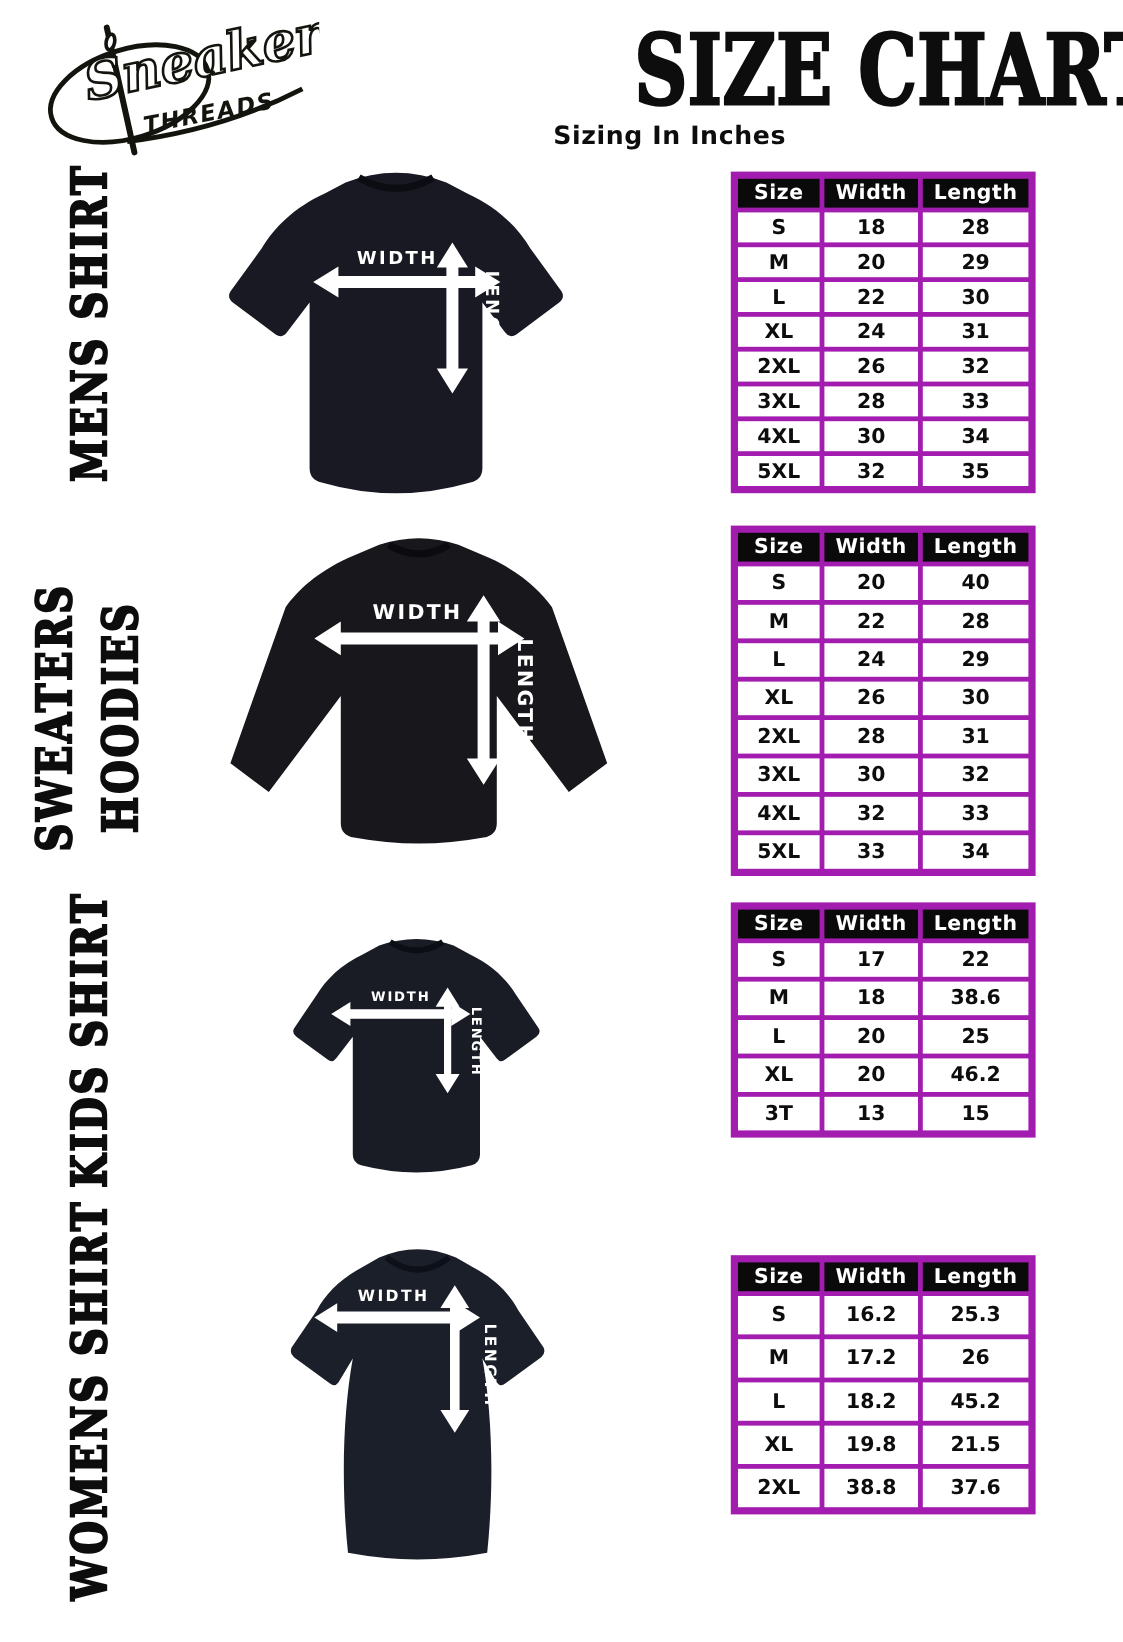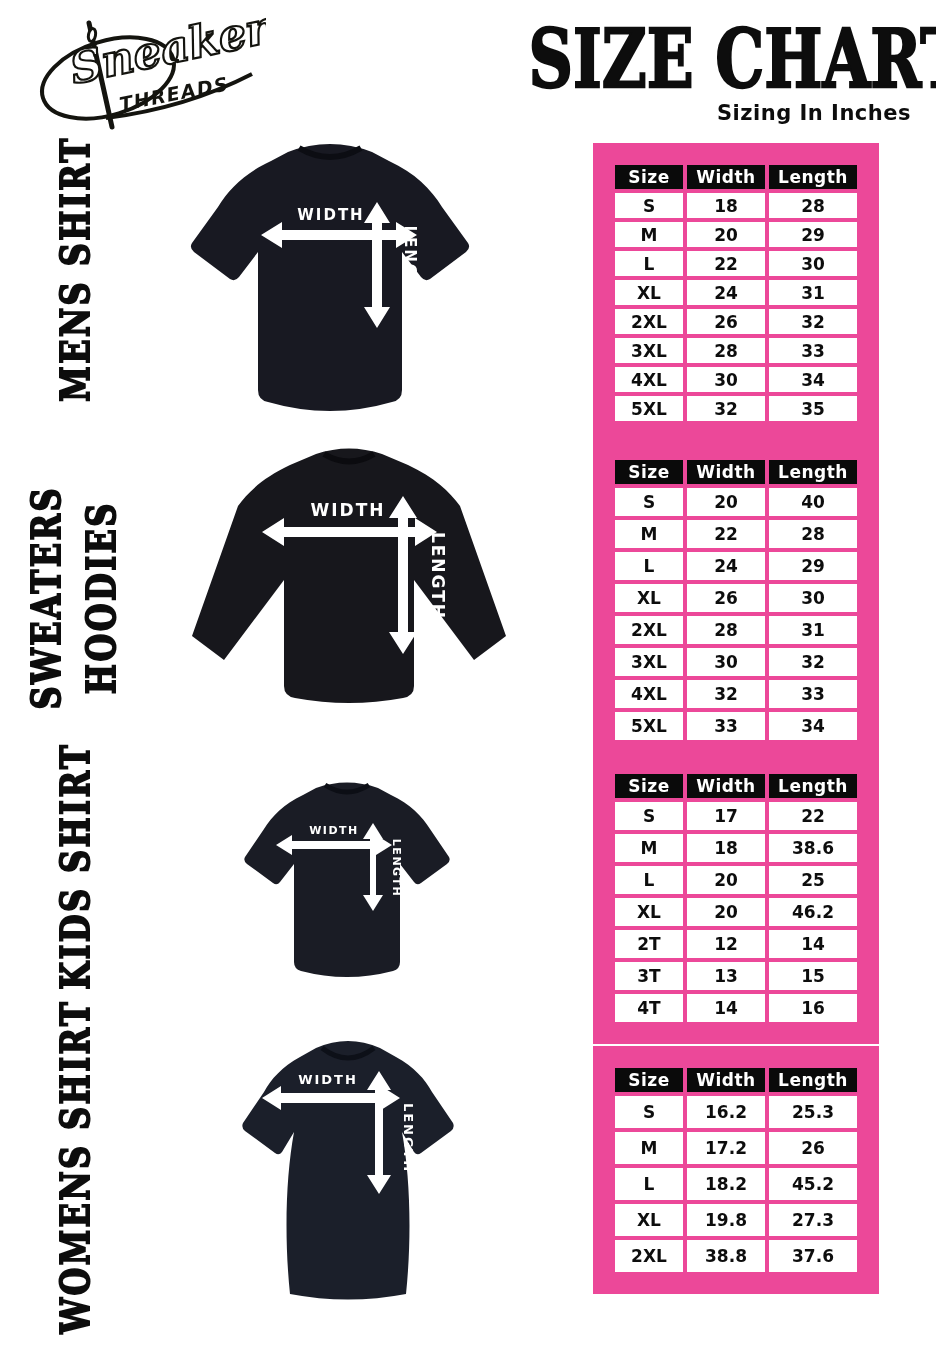--- a/index.html
+++ b/index.html
@@ -5,21 +5,21 @@
   html,body{margin:0;padding:0;background:#ffffff;}
   #canvas{position:relative;width:936px;height:1368px;background:#ffffff;overflow:hidden;
           font-family:"DejaVu Sans",sans-serif;color:#0d0d0d;}
 
   
   .logo-svg{position:absolute;left:26px;top:14px;}
   .main-title{position:absolute;left:461px;top:18px;width:450px;text-align:center;
       font-family:"DejaVu Serif",serif;font-weight:bold;font-size:88px;line-height:1;
       color:#0d0d0d;-webkit-text-stroke:2.5px #0d0d0d;
       transform:scaleX(0.70) scaleY(0.92);transform-origin:center top;white-space:nowrap;}
-  .sub-title{position:absolute;left:461px;top:101px;width:450px;text-align:right;
+  .sub-title{position:absolute;left:461px;top:101px;width:450px;text-align:left;
       font-size:21px;font-weight:bold;letter-spacing:0.5px;color:#0d0d0d;}
 
   
   .vlabel{position:absolute;display:flex;flex-direction:row;align-items:center;justify-content:center;gap:8px;}
   .vlabel span{writing-mode:vertical-rl;transform:rotate(180deg) scaleY(0.80);
       font-family:"DejaVu Serif",serif;font-weight:bold;font-size:40px;letter-spacing:3px;
       color:#0d0d0d;-webkit-text-stroke:2px #0d0d0d;white-space:nowrap;}
   .vl-mens   {left:36px;top:146px;width:76px;height:246px;}
   .vl-sweat  {left:8px; top:478px;width:130px;height:240px;}
   .vl-kids   {left:36px;top:760px;width:76px;height:212px;}
@@ -27,21 +27,21 @@
 
   
   .garment{position:absolute;}
   .g-mens  {left:185px;top:132px;}
   .g-sweat {left:176px;top:440px;}
   .g-kids  {left:240px;top:772px;}
   .g-womens{left:224px;top:1026px;}
   .arrow-text{fill:#ffffff;font-family:"DejaVu Sans",sans-serif;font-weight:bold;}
 
   
-  .size-table{position:absolute;background:#ec4899;padding:18px;}
+  .size-table{position:absolute;background:#a21caf;padding:2px;margin-left:16px;}
   .size-table table{border-collapse:separate;border-spacing:4px;}
   .size-table th{background:#0a0a0a;color:#ffffff;font-size:17px;font-weight:bold;
       letter-spacing:0.5px;padding:2px 4px;text-align:center;}
   .size-table td{background:#ffffff;color:#0d0d0d;font-size:17px;font-weight:bold;text-align:center;}
   .size-table th:nth-child(1),.size-table td:nth-child(1){width:60px;}
   .size-table th:nth-child(2),.size-table td:nth-child(2){width:70px;}
   .size-table th:nth-child(3),.size-table td:nth-child(3){width:80px;}
   .t-mens   {left:593px;top:143px;}   .t-mens td{height:23px;}
   .t-sweat  {left:593px;top:438px;}   .t-sweat td{height:26px;}
   .t-kids   {left:593px;top:752px;}   .t-kids td{height:26px;}
@@ -244,33 +244,23 @@
             <td>L</td>
             <td>20</td>
             <td>25</td>
           </tr>
           <tr>
             <td>XL</td>
             <td>20</td>
             <td>46.2</td>
           </tr>
           <tr>
-            <td>2T</td>
-            <td>12</td>
-            <td>14</td>
-          </tr>
-          <tr>
             <td>3T</td>
             <td>13</td>
             <td>15</td>
-          </tr>
-          <tr>
-            <td>4T</td>
-            <td>14</td>
-            <td>16</td>
           </tr>
         </tbody>
       </table>
     </div>
 
   <div class="vlabel vl-womens">
     <span>WOMENS SHIRT</span>
   </div>
 
   <svg class="garment g-womens" width="248" height="282" viewBox="0 0 248 282">
@@ -306,21 +296,21 @@
             <td>26</td>
           </tr>
           <tr>
             <td>L</td>
             <td>18.2</td>
             <td>45.2</td>
           </tr>
           <tr>
             <td>XL</td>
             <td>19.8</td>
-            <td>27.3</td>
+            <td>21.5</td>
           </tr>
           <tr>
             <td>2XL</td>
             <td>38.8</td>
             <td>37.6</td>
           </tr>
         </tbody>
       </table>
     </div>
 

